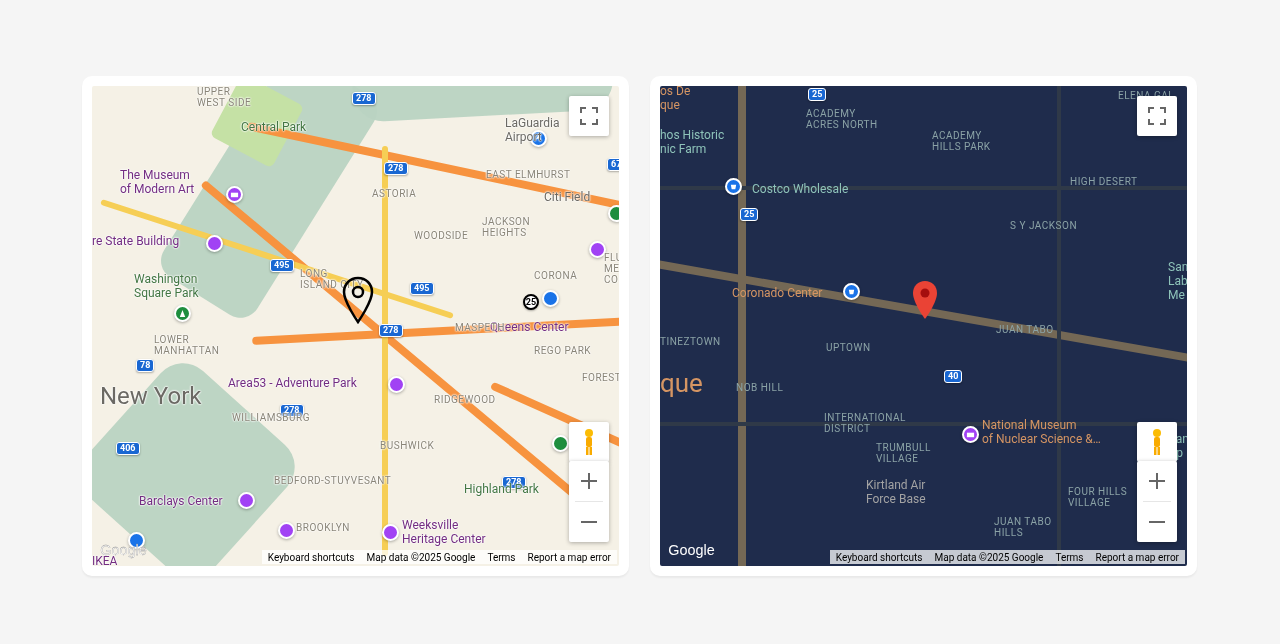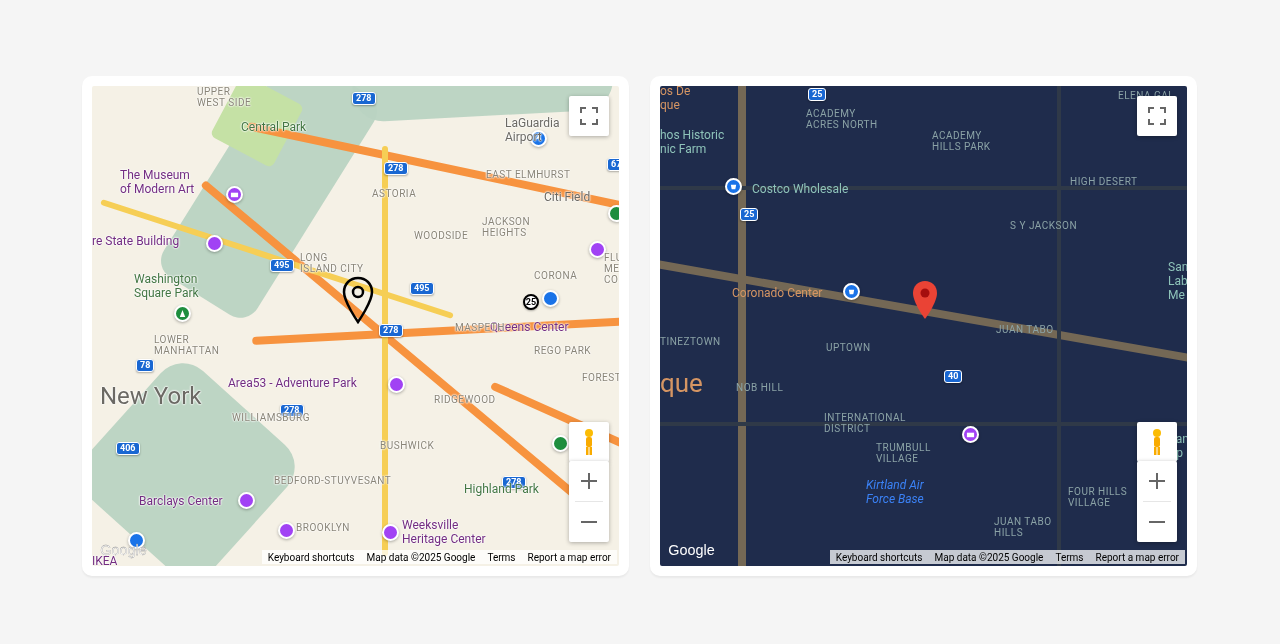--- a/index.html
+++ b/index.html
@@ -29,21 +29,21 @@
   .label { position:absolute; font-size:12px; white-space:nowrap; color:#6b6964; text-shadow:0 0 2px #fff,0 0 2px #fff,0 0 2px #fff; }
   .label.big { font-size:24px; font-weight:400; color:#6b6964; }
   .label.poi { color:#732d82; }
   .label.green { color:#447744; }
   .label.area { text-transform:uppercase; font-size:10px; letter-spacing:.5px; color:#8a8578; }
 
   .map-dark .label { color:#8ec3b9; text-shadow:none; }
   .map-dark .label.poi { color:#c7a05a; }
   .map-dark .label.area { color:#8ba3a6; text-transform:uppercase; font-size:10px; letter-spacing:.5px; }
   .map-dark .label.big { color:#d59563; font-size:26px; }
-  .map-dark .label.green { color:#3b82f6;font-style:italic; }
+  .map-dark .label.green { color:#a3a3a3; }
 
   .dot { position:absolute; width:17px; height:17px; border-radius:50%; border:2.5px solid #fff; box-shadow:0 1px 3px rgba(0,0,0,.3); display:flex; align-items:center; justify-content:center; }
   .dot.purple { background:#a142f4; }
   .dot.blue   { background:#1a73e8; }
   .dot.green  { background:#1e8e3e; }
   .dot .glyph { width:9px; height:9px; }
 
   .shield { position:absolute; font-size:9px; font-weight:700; color:#fff; background:#1967d2; border:1.5px solid #fff; border-radius:3px; padding:1px 3px; box-shadow:0 1px 2px rgba(0,0,0,.3); line-height:1; }
   .shield.us { background:#fff; color:#000; border-radius:50%; width:16px; height:16px; padding:0; display:flex; align-items:center; justify-content:center; border:2px solid #000; }
 
@@ -134,21 +134,21 @@
     <span class="label poi" style="left:0;top:468px;">IKEA</span>
     <span class="label green" style="left:372px;top:396px;">Highland Park</span>
 
     <span class="label area" style="left:62px;top:248px;white-space:pre-line;">LOWER
 MANHATTAN</span>
     <span class="label area" style="left:140px;top:326px;">WILLIAMSBURG</span>
     <span class="label area" style="left:182px;top:389px;">BEDFORD-STUYVESANT</span>
     <span class="label area" style="left:204px;top:436px;">BROOKLYN</span>
     <span class="label area" style="left:288px;top:354px;">BUSHWICK</span>
     <span class="label area" style="left:342px;top:308px;">RIDGEWOOD</span>
-    <span class="label area" style="left:208px;top:166px;white-space:pre-line;">LONG
+    <span class="label area" style="left:208px;top:182px;white-space:pre-line;">LONG
 ISLAND CITY</span>
     <span class="label area" style="left:105px;top:0;white-space:pre-line;">UPPER
 WEST SIDE</span>
     <span class="label area" style="left:280px;top:102px;">ASTORIA</span>
     <span class="label area" style="left:322px;top:144px;">WOODSIDE</span>
     <span class="label area" style="left:390px;top:130px;white-space:pre-line;">JACKSON
 HEIGHTS</span>
     <span class="label area" style="left:394px;top:83px;">EAST ELMHURST</span>
     <span class="label area" style="left:442px;top:184px;">CORONA</span>
     <span class="label area" style="left:512px;top:166px;white-space:pre-line;">FLU
@@ -231,20 +231,22 @@
             <rect x="1" y="3" width="8" height="5" fill="#fff"></rect>
           </svg>
         </span>
 
     <span class="shield" style="left:148px;top:2px;">25</span>
     <span class="shield" style="left:80px;top:122px;">25</span>
     <span class="shield" style="left:284px;top:284px;">40</span>
 
     <span class="label poi" style="left:92px;top:96px;color:#8ec3b9;">Costco Wholesale</span>
     <span class="label poi" style="left:72px;top:200px;color:#d59563;">Coronado Center</span>
+    <span class="label poi" style="left:322px;top:332px;color:#d59563;white-space:pre-line;">National Museum
+of Nuclear Science &amp;…</span>
     <span class="label green" style="left:206px;top:392px;white-space:pre-line;">Kirtland Air
 Force Base</span>
     <span class="label poi" style="left:0;top:-2px;white-space:pre-line;color:#d59563;">os De
 que</span>
     <span class="label" style="left:0;top:42px;white-space:pre-line;">hos Historic
 nic Farm</span>
     <span class="label" style="left:508px;top:346px;white-space:pre-line;">Can
 Op</span>
     <span class="label" style="left:508px;top:174px;white-space:pre-line;">San
 Lab

